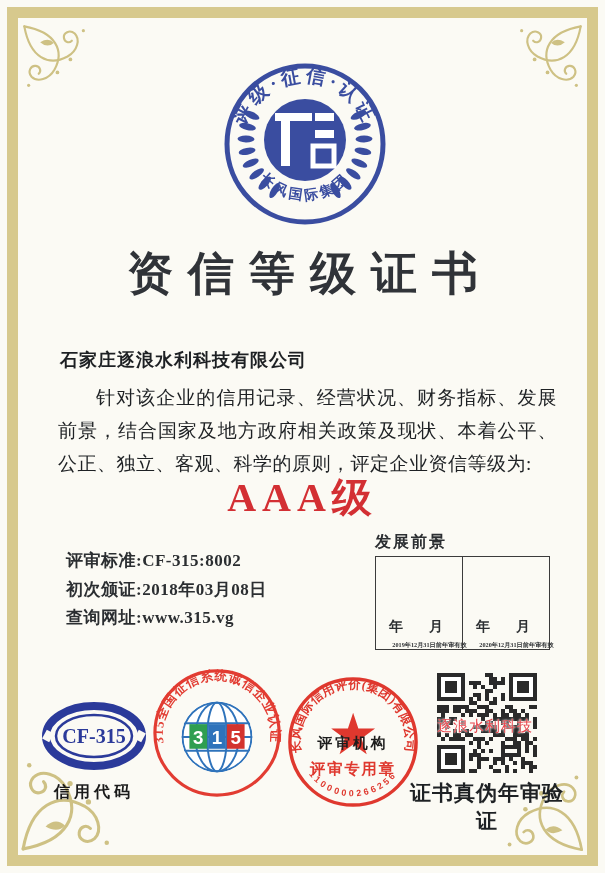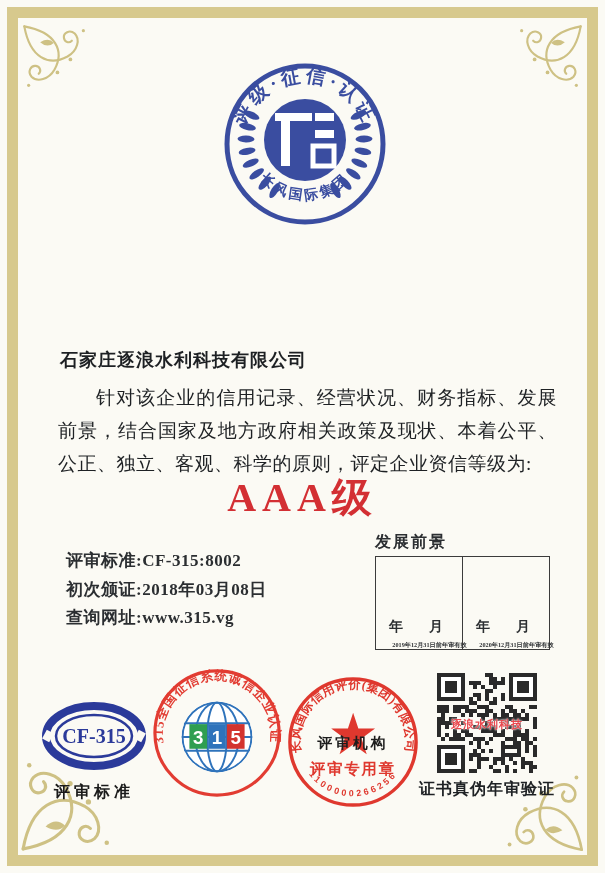--- a/index.html
+++ b/index.html
@@ -53,25 +53,25 @@
 
   .cf315{position:absolute;left:42px;top:702px;width:104px;text-align:center;}
   .cf315-caption{margin-top:8px;font-size:16px;font-weight:bold;color:#1a1a1a;
     letter-spacing:4px;}
   .globe-stamp{position:absolute;left:150px;top:666px;width:134px;height:134px;}
   .review-stamp{position:absolute;left:284px;top:673px;width:138px;height:138px;}
   .qr-wrap{position:absolute;left:437px;top:673px;width:100px;height:100px;}
   .qr-svg{width:100px;height:100px;}
   .qr-svg rect{fill:#2a2a2a;}
   .qr-svg rect.w{fill:#fff;}
-  .qr-overlay{position:absolute;left:0;top:44px;width:100%;text-align:center;
-    font-size:11px;font-weight:bold;color:#e8474d;letter-spacing:1px;
+  .qr-overlay{position:absolute;left:0;top:44px;width:100%;
+    font-size:15px;font-weight:normal;color:#e8474d;letter-spacing:1px;
     text-shadow:0 0 2px #fff,0 0 2px #fff;}
   .qr-caption{position:absolute;left:407px;top:779px;width:160px;text-align:center;
-    font-family:"Liberation Serif",serif;font-size:16px;font-weight:bold;
+    font-family:"Liberation Serif",serif;font-size:21px;font-weight:bold;
     color:#1e2124;letter-spacing:1px;}
 </style>
 </head>
 <body>
 
 <div class="certificate">
 
   <div class="gold-frame"></div>
 
   <svg class="flourish fl-tl" viewBox="0 0 100 100">
@@ -160,20 +160,21 @@
         <ellipse cx="41.8" cy="121.1" rx="8.5" ry="3.4" transform="rotate(133 41.8 121.1)"></ellipse>
         <ellipse cx="122.2" cy="121.1" rx="8.5" ry="3.4" transform="rotate(47 122.2 121.1)"></ellipse>
         <ellipse cx="51.6" cy="128.6" rx="8.5" ry="3.4" transform="rotate(121 51.6 128.6)"></ellipse>
         <ellipse cx="112.4" cy="128.6" rx="8.5" ry="3.4" transform="rotate(59 112.4 128.6)"></ellipse>
       </g>
     <text font-size="14" font-weight="bold" fill="#3a4da0" letter-spacing="3">
       <textPath href="#em-bot" startOffset="50%" text-anchor="middle">长风国际集团</textPath>
     </text>
   </svg>
 
+  <h1 class="title">资信等级证书</h1>
 
 
   <div class="company">石家庄逐浪水利科技有限公司</div>
 
   <p class="body-text">针对该企业的信用记录、经营状况、财务指标、发展前景，结合国家及地方政府相关政策及现状、本着公平、公正、独立、客观、科学的原则，评定企业资信等级为:</p>
 
   <div class="grade">AAA级</div>
 
   <div class="fields">
     <div class="field-line">评审标准:CF-315:8002</div>
@@ -196,21 +197,21 @@
   </div>
 
   <div class="cf315">
     <svg viewBox="0 0 104 68" width="104" height="68">
       <ellipse cx="52" cy="34" rx="48" ry="30" fill="none" stroke="#2b3a9a" stroke-width="8"></ellipse>
       <ellipse cx="52" cy="34" rx="38" ry="21" fill="none" stroke="#2b3a9a" stroke-width="2.5"></ellipse>
       <rect x="2" y="29" width="8" height="10" fill="#fbfaf4" transform="rotate(28 6 34)"></rect>
       <rect x="94" y="29" width="8" height="10" fill="#fbfaf4" transform="rotate(28 98 34)"></rect>
       <text x="52" y="41" text-anchor="middle" font-size="20" font-weight="bold" fill="#2b3a9a" font-family="Liberation Serif,serif">CF-315</text>
     </svg>
-    <div class="cf315-caption">评审标准</div>
+    <div class="cf315-caption">信用代码</div>
   </div>
 
   <svg class="globe-stamp" viewBox="0 0 136 136">
     <defs>
       <path id="gl-arc" d="M 20,96 A 55,55 0 1 1 116,96"></path>
       <clipPath id="gl-clip">
           <circle cx="68" cy="72" r="36"></circle>
         </clipPath>
     </defs>
     <circle cx="68" cy="68" r="63" fill="none" stroke="#e23c32" stroke-width="3.2"></circle>

